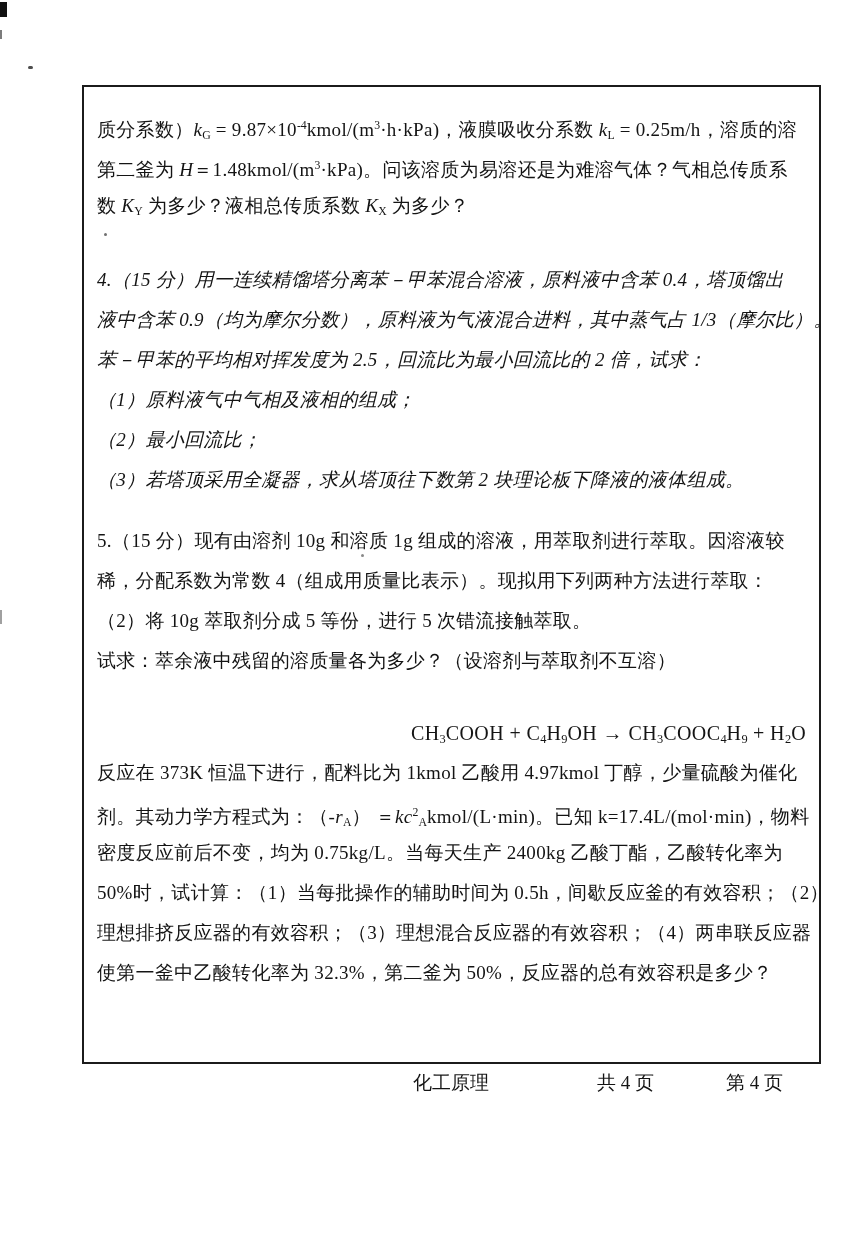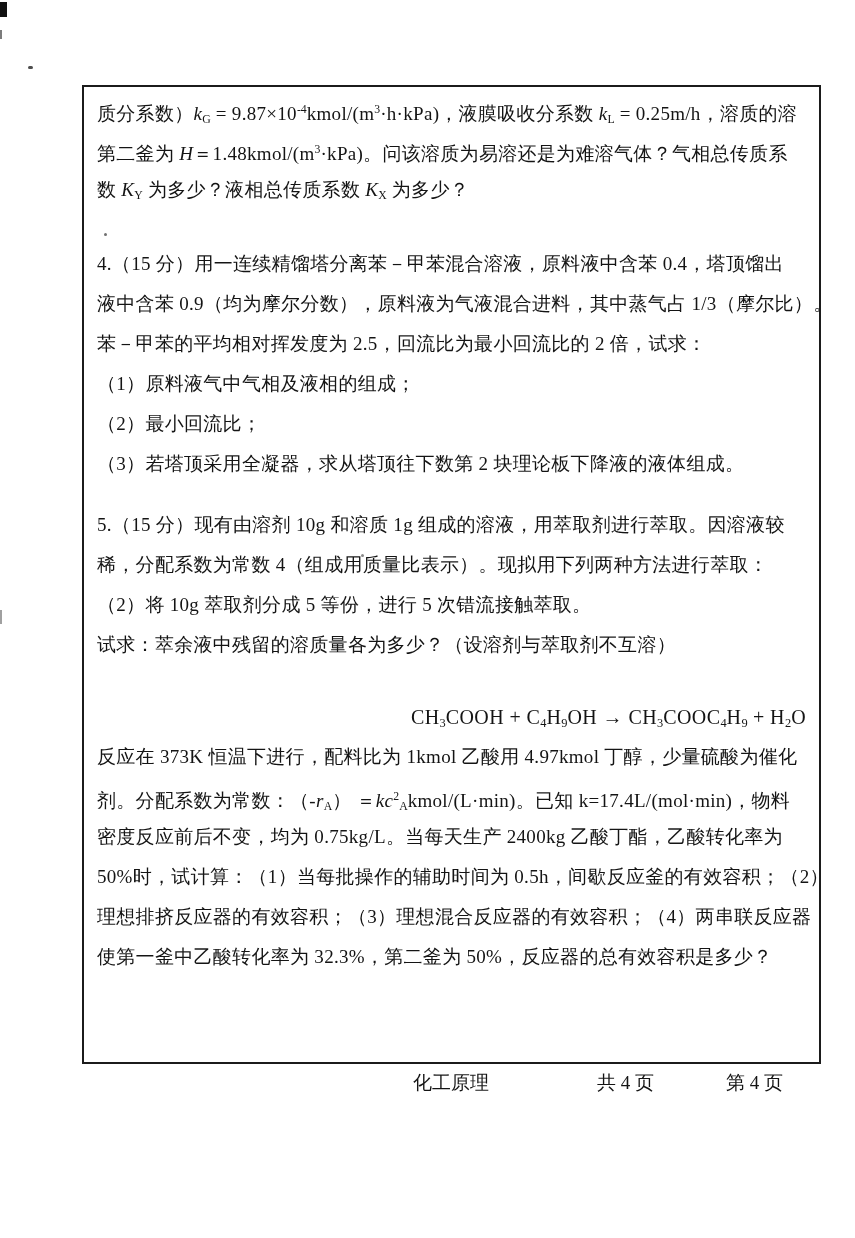--- a/index.html
+++ b/index.html
@@ -10,35 +10,35 @@
     overflow: hidden;
     font-family: "Liberation Serif", "DejaVu Serif", serif;
     color: #141414;
   }
   .content-box {
     position: absolute;
     left: 82px; top: 85px;
     width: 739px; height: 979px;
     border: 2px solid #1b1b1b;
     box-sizing: border-box;
-    padding: 0 13px;
+    padding: 16px 13px;
     overflow: hidden;
   }
   .line {
     height: 40px;
     line-height: 40px;
     white-space: nowrap;
     font-size: 19px;
     letter-spacing: 0.3px;
   }
   .line i { font-style: italic; font-family: "Liberation Serif", "DejaVu Serif", serif; }
   .line sub { font-size: 0.62em; vertical-align: -3px; letter-spacing: 0; }
   .line sup { font-size: 0.62em; vertical-align: 7px; letter-spacing: 0; }
   .block-q3 { margin-top: 3px; }
-  .block-q4 { margin-top: 34px; }
+  .block-q4 { margin-top: 34px; font-style: italic; }
   .block-q5 { margin-top: 21px; }
   .block-q6 { margin-top: 32px; }
   .equation-line {
     text-align: right;
     font-size: 20px;
     letter-spacing: 0.4px;
   }
   .page-footer {
     position: absolute;
     top: 1070px; left: 0;
@@ -88,21 +88,21 @@
   <div class="block-q5">
     <div class="line"><span>5.（15 分）现有由溶剂 10g 和溶质 1g 组成的溶液，用萃取剂进行萃取。因溶液较</span></div>
     <div class="line"><span>稀，分配系数为常数 4（组成用质量比表示）。现拟用下列两种方法进行萃取：</span></div>
     <div class="line"><span>（2）将 10g 萃取剂分成 5 等份，进行 5 次错流接触萃取。</span></div>
     <div class="line"><span>试求：萃余液中残留的溶质量各为多少？（设溶剂与萃取剂不互溶）</span></div>
   </div>
 
   <div class="block-q6">
     <div class="line equation-line"><span>CH</span><sub>3</sub><span>COOH + C</span><sub>4</sub><span>H</span><sub>9</sub><span>OH → CH</span><sub>3</sub><span>COOC</span><sub>4</sub><span>H</span><sub>9</sub><span> + H</span><sub>2</sub><span>O</span></div>
     <div class="line"><span>反应在 373K 恒温下进行，配料比为 1kmol 乙酸用 4.97kmol 丁醇，少量硫酸为催化</span></div>
-    <div class="line"><span>剂。分配系数为常数：（-</span><i>r</i><sub>A</sub><span>） ＝</span><i>kc</i><sup>2</sup><sub>A</sub><span>kmol/(L·min)。已知 k=17.4L/(mol·min)，物料</span></div>
+    <div class="line"><span>剂。其动力学方程式为：（-</span><i>r</i><sub>A</sub><span>） ＝</span><i>kc</i><sup>2</sup><sub>A</sub><span>kmol/(L·min)。已知 k=17.4L/(mol·min)，物料</span></div>
     <div class="line"><span>密度反应前后不变，均为 0.75kg/L。当每天生产 2400kg 乙酸丁酯，乙酸转化率为</span></div>
     <div class="line"><span>50%时，试计算：（1）当每批操作的辅助时间为 0.5h，间歇反应釜的有效容积；（2）</span></div>
     <div class="line"><span>理想排挤反应器的有效容积；（3）理想混合反应器的有效容积；（4）两串联反应器，</span></div>
     <div class="line"><span>使第一釜中乙酸转化率为 32.3%，第二釜为 50%，反应器的总有效容积是多少？</span></div>
   </div>
 
 </div>
 
 <div class="page-footer">
   <span class="footer-course">化工原理</span>

